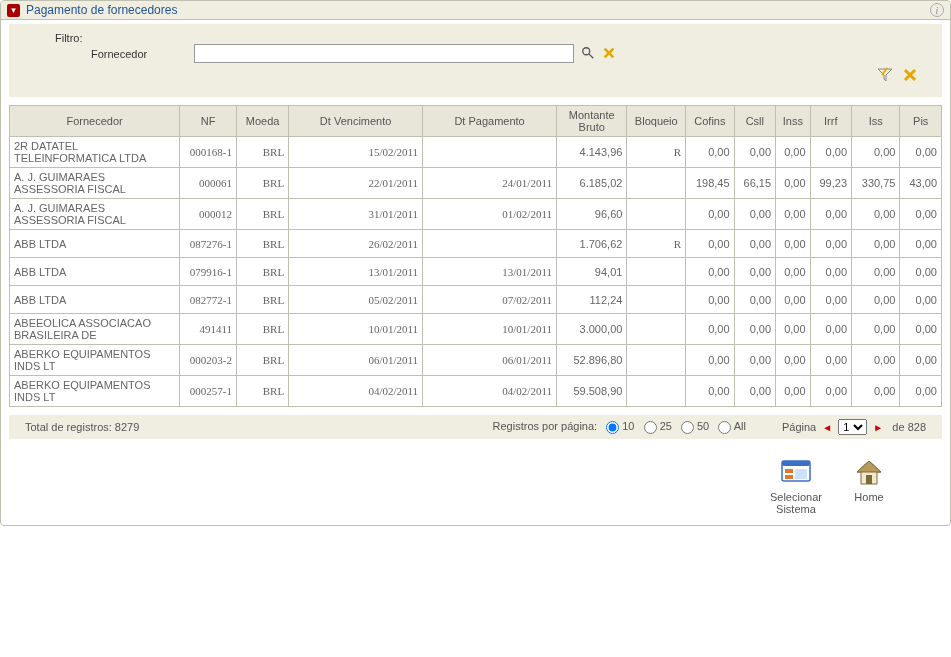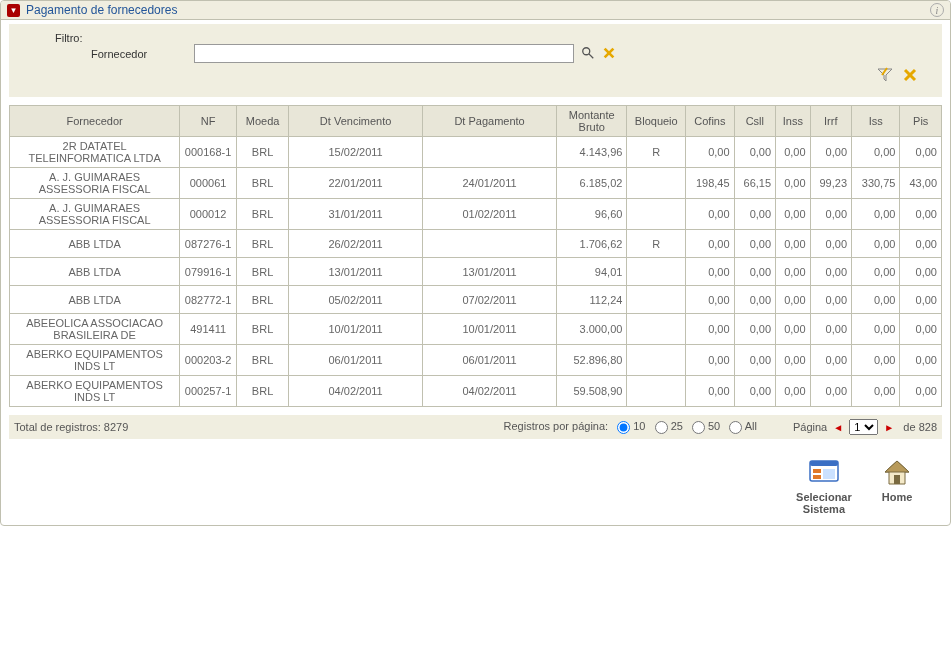--- a/index.html
+++ b/index.html
@@ -18,37 +18,37 @@
   .filter-bar .input-box { width: 380px; height: 19px; border: 1px solid #999; background: #fff; vertical-align: middle; }
   .icon-search, .icon-cancel-filter { vertical-align: middle; margin-left: 4px; cursor: pointer; display: inline-block; }
   .icon-search svg, .icon-cancel-filter svg { width: 14px; height: 14px; }
   .filter-actions { text-align: right; padding: 4px 10px 4px 0; }
   .filter-actions span { margin-left: 6px; cursor: pointer; display: inline-block; }
 
   .data-table { border-collapse: collapse; margin: 8px; width: calc(100% - 16px); }
   .data-table th, .data-table td { border: 1px solid #c0c0b0; padding: 3px 4px; font-size: 11px; }
   .data-table th { background: #e8e6d8; color: #555; font-weight: normal; text-align: center; height: 30px; }
   .data-table td { color: #666; height: 28px; }
-  .td-left { text-align: center; }
-  .td-center { text-align: center; }
+  .td-left { text-align: left; }
+  .td-center { text-align: right; font-family: Liberation Serif, serif; }
   .td-right { text-align: right; }
 
-  .table-footer { background: #f0eee0; margin: 0 8px 8px 8px; padding: 4px 5px; display: flex; align-items: center; color: #555; }
+  .table-footer { background: #f0eee0; margin: 0 8px 8px 8px; padding: 4px 16px; display: flex; align-items: center; color: #555; }
   .table-footer .total { flex: 0 0 240px; }
   .table-footer .perpage { flex: 1; text-align: right; padding-right: 20px; }
   .table-footer .perpage input[type=radio] { vertical-align: middle; margin-left: 6px; }
   .table-footer .pager { flex: 0 0 160px; text-align: right; }
   .table-footer .pager .arrow { color: #c00; cursor: pointer; padding: 0 3px; font-size: 10px; }
   .table-footer .pager select { font-size: 11px; }
 
   .action-buttons { text-align: right; padding: 6px 20px; }
   .btn { display: inline-flex; align-items: center; border: 1px solid #999; border-radius: 3px; background: linear-gradient(#fff,#eee); padding: 2px 10px 2px 6px; margin-left: 6px; cursor: pointer; font-size: 11px; color: #333; font-weight: bold; }
   .btn svg { width: 16px; height: 16px; margin-right: 5px; }
 
-  .bottom-nav { text-align: right; padding: 10px 18px 10px 10px; font-weight: bold; }
+  .bottom-nav { text-align: right; padding: 10px 46px 10px 10px; }
   .nav-item { display: inline-block; text-align: center; width: 70px; vertical-align: top; cursor: pointer; }
   .nav-item svg { width: 32px; height: 32px; display: block; margin: 0 auto 2px auto; }
   .nav-item .nav-label { font-size: 11px; color: #555; }
 </style>
 </head>
 <body>
 
 <div class="panel">
 
   <div class="panel-header">

